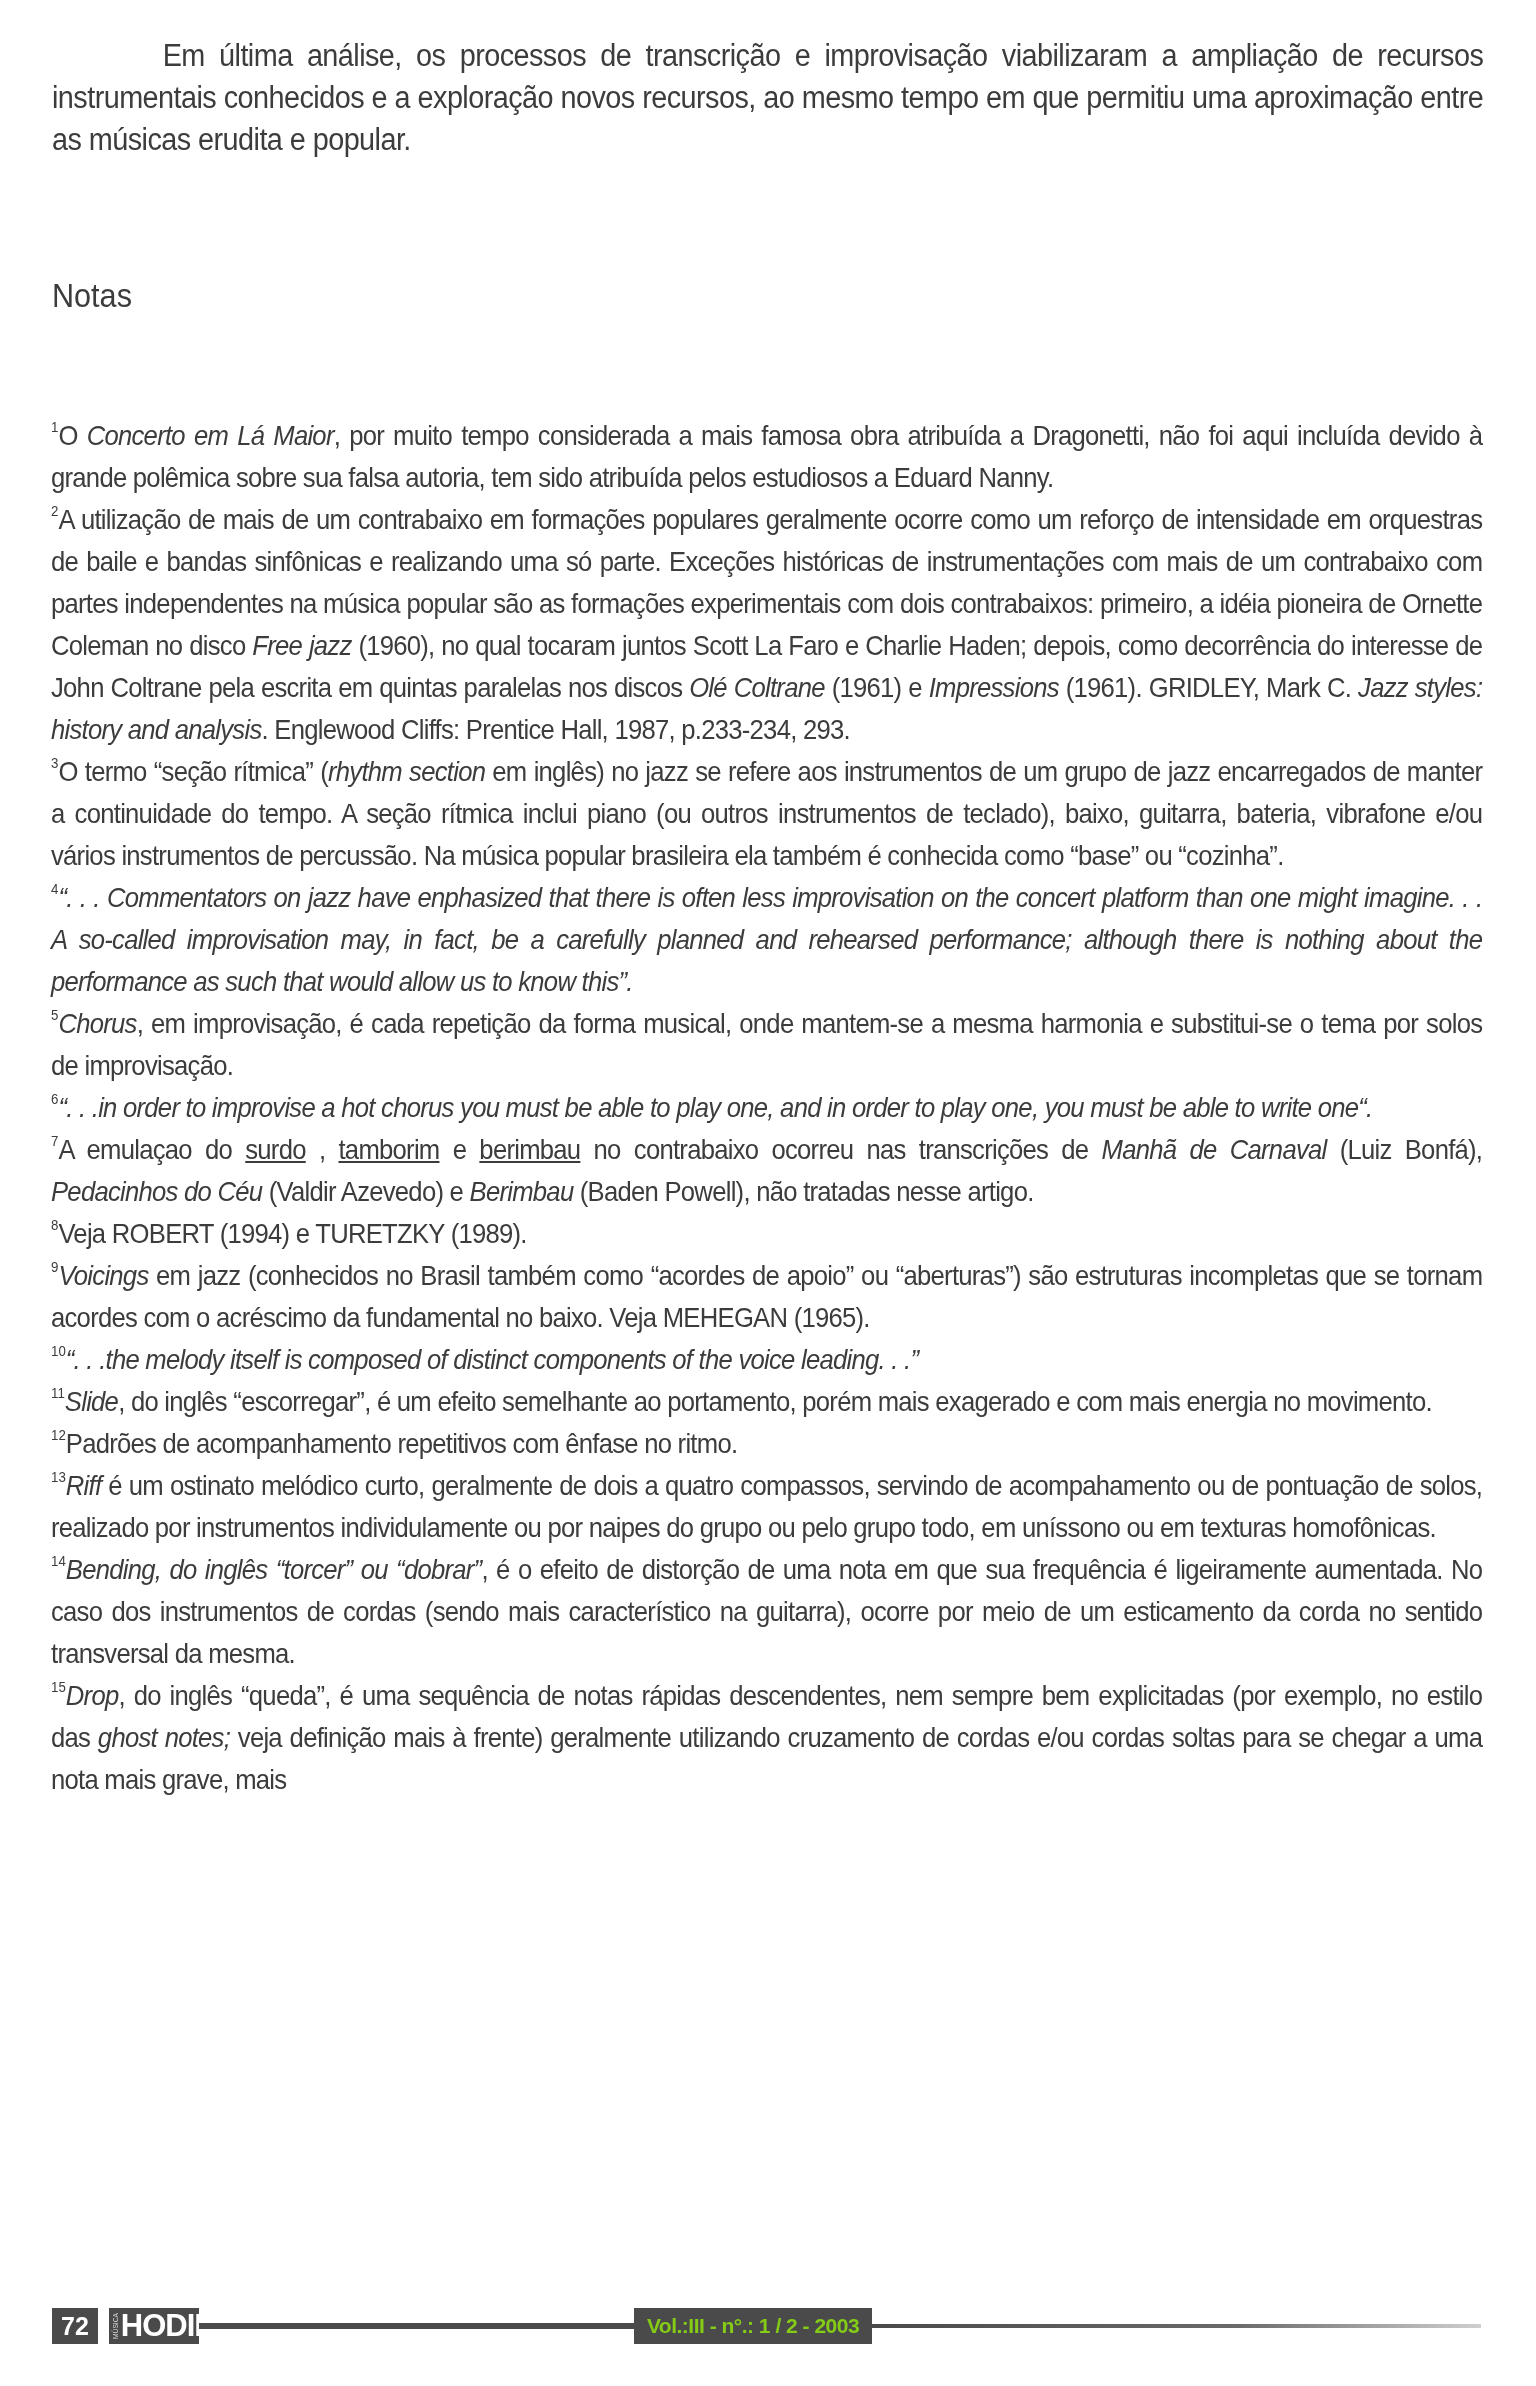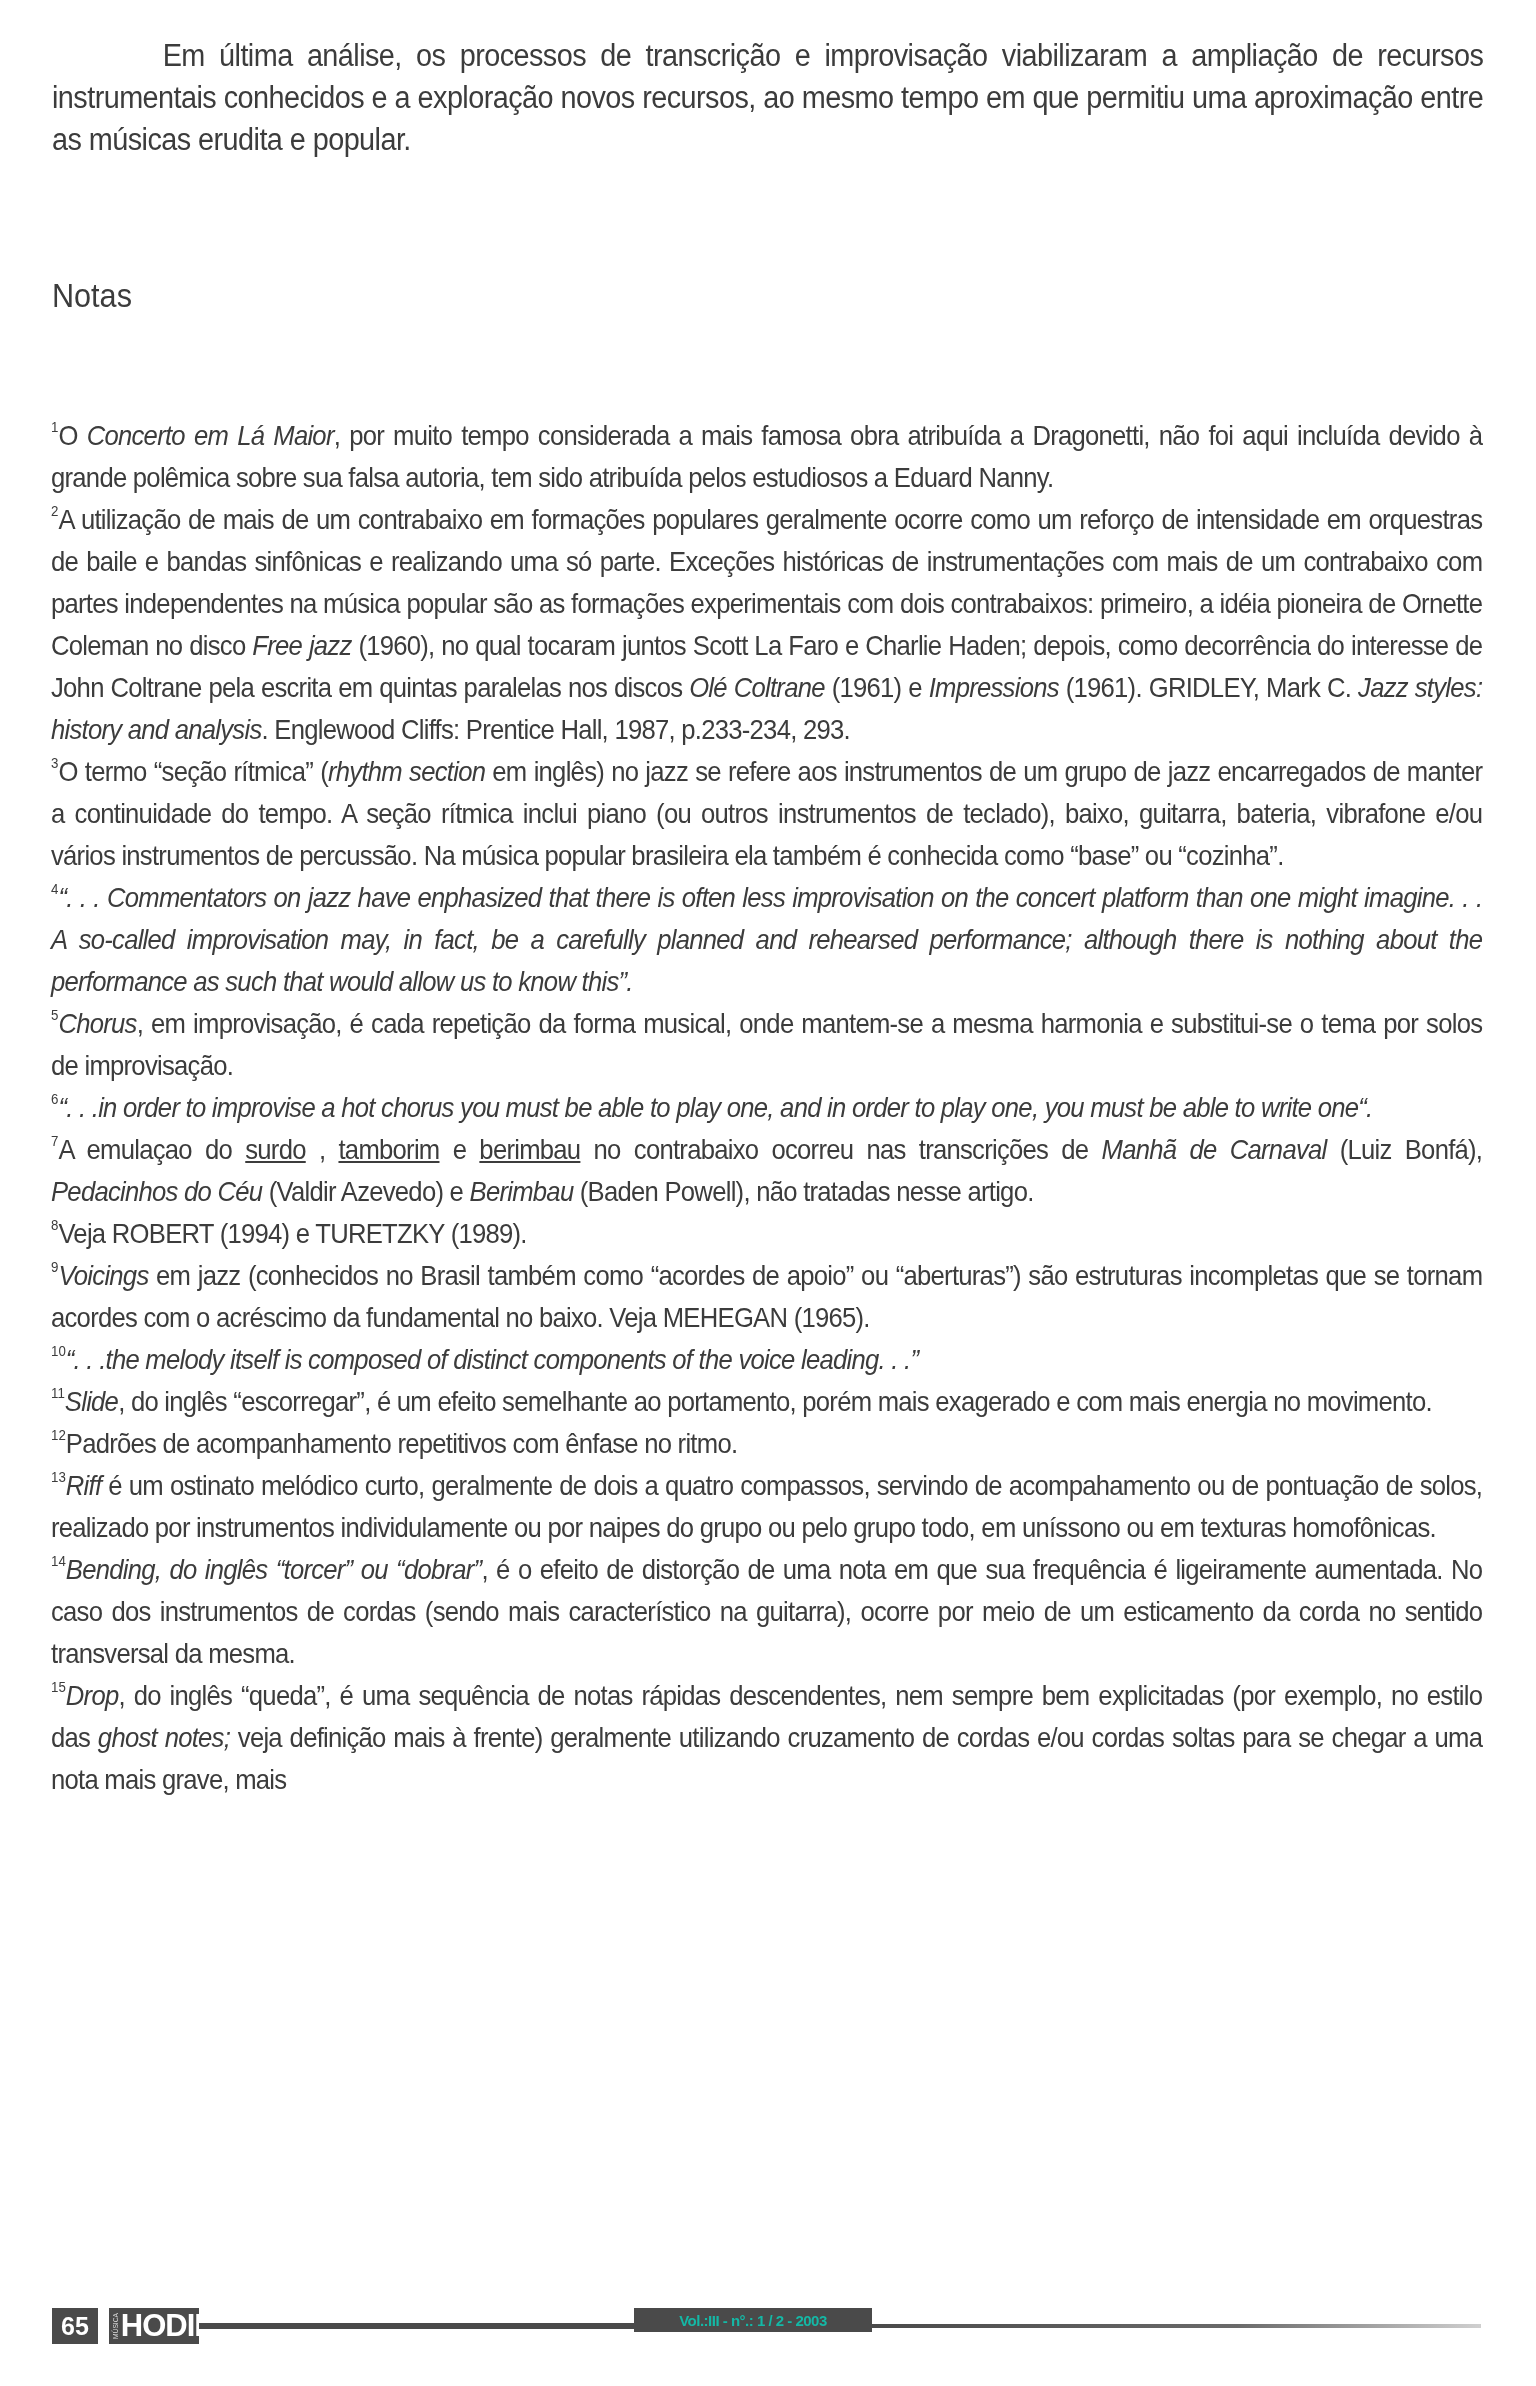--- a/index.html
+++ b/index.html
@@ -46,23 +46,23 @@
     margin-left: 2.9px; letter-spacing: 0;
   }
   .logo-main {
     color: #ffffff; font-family: "Liberation Sans", sans-serif; font-weight: bold;
     font-size: 31px; letter-spacing: -1px; margin-left: 1.9px;
   }
   .rule-a {
     position: absolute; left: 147px; top: 15px; width: 438px; height: 5.7px; background: #4a4a4a;
   }
   .vol {
-    position: absolute; left: 582px; top: 0; width: 238px; height: 24px;
-    background: #4a4a4a; color: #14b8a6; font-weight: bold;
-    font-family: "Liberation Sans", sans-serif; font-size: 15px;
+    position: absolute; left: 582px; top: 0; width: 238px; height: 36px;
+    background: #4a4a4a; color: #84cc16; font-weight: bold;
+    font-family: "Liberation Sans", sans-serif; font-size: 21px;
     display: flex; align-items: center; justify-content: center; letter-spacing: -0.5px;
   }
   .rule-b {
     position: absolute; left: 820px; top: 16px; width: 609px; height: 3.8px;
     background: linear-gradient(to right, #4a4a4a 0%, #6a6a6a 60%, #d0d0d0 100%);
   }
 </style>
 </head>
 <body>
 
@@ -84,21 +84,21 @@
     <p class="note"><sup>9</sup><i>Voicings</i><span> em jazz (conhecidos no Brasil também como “acordes de apoio” ou “aberturas”) são estruturas incompletas que se tornam acordes com o acréscimo da fundamental no baixo. Veja MEHEGAN (1965).</span></p>
     <p class="note"><sup>10</sup><i>“. . .the melody itself is composed of distinct components of the voice leading. . .”</i></p>
     <p class="note"><sup>11</sup><i>Slide</i><span>, do inglês “escorregar”, é um efeito semelhante ao portamento, porém mais exagerado e com mais energia no movimento.</span></p>
     <p class="note"><sup>12</sup><span>Padrões de acompanhamento repetitivos com ênfase no ritmo.</span></p>
     <p class="note"><sup>13</sup><i>Riff</i><span> é um ostinato melódico curto, geralmente de dois a quatro compassos, servindo de acompahamento ou de pontuação de solos, realizado por instrumentos individulamente ou por naipes do grupo ou pelo grupo todo, em uníssono ou em texturas homofônicas.</span></p>
     <p class="note"><sup>14</sup><i>Bending, do inglês “torcer” ou “dobrar”</i><span>, é o efeito de distorção de uma nota em que sua frequência é ligeiramente aumentada. No caso dos instrumentos de cordas (sendo mais característico na guitarra), ocorre por meio de um esticamento da corda no sentido transversal da mesma.</span></p>
     <p class="note"><sup>15</sup><i>Drop</i><span>, do inglês “queda”,  é uma sequência de notas rápidas descendentes, nem sempre bem explicitadas (por exemplo, no estilo das </span><i>ghost notes;</i><span> veja definição mais à frente) geralmente utilizando cruzamento de cordas e/ou cordas soltas para se chegar a uma nota mais grave, mais</span></p>
   </div>
 
 <div class="footer">
-  <div class="pg-num">65</div>
+  <div class="pg-num">72</div>
   <div class="logo">
     <span class="logo-small">MÚSICA</span>
     <span class="logo-main">HODIE</span>
   </div>
   <div class="rule-a"></div>
   <div class="vol">Vol.:III - n°.: 1 / 2 - 2003</div>
   <div class="rule-b"></div>
 </div>
 
 

